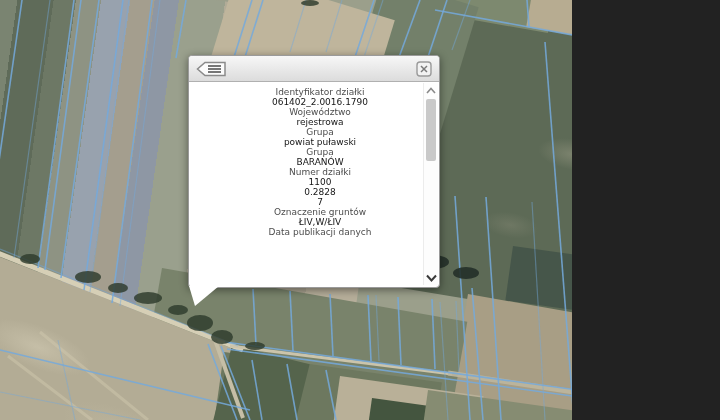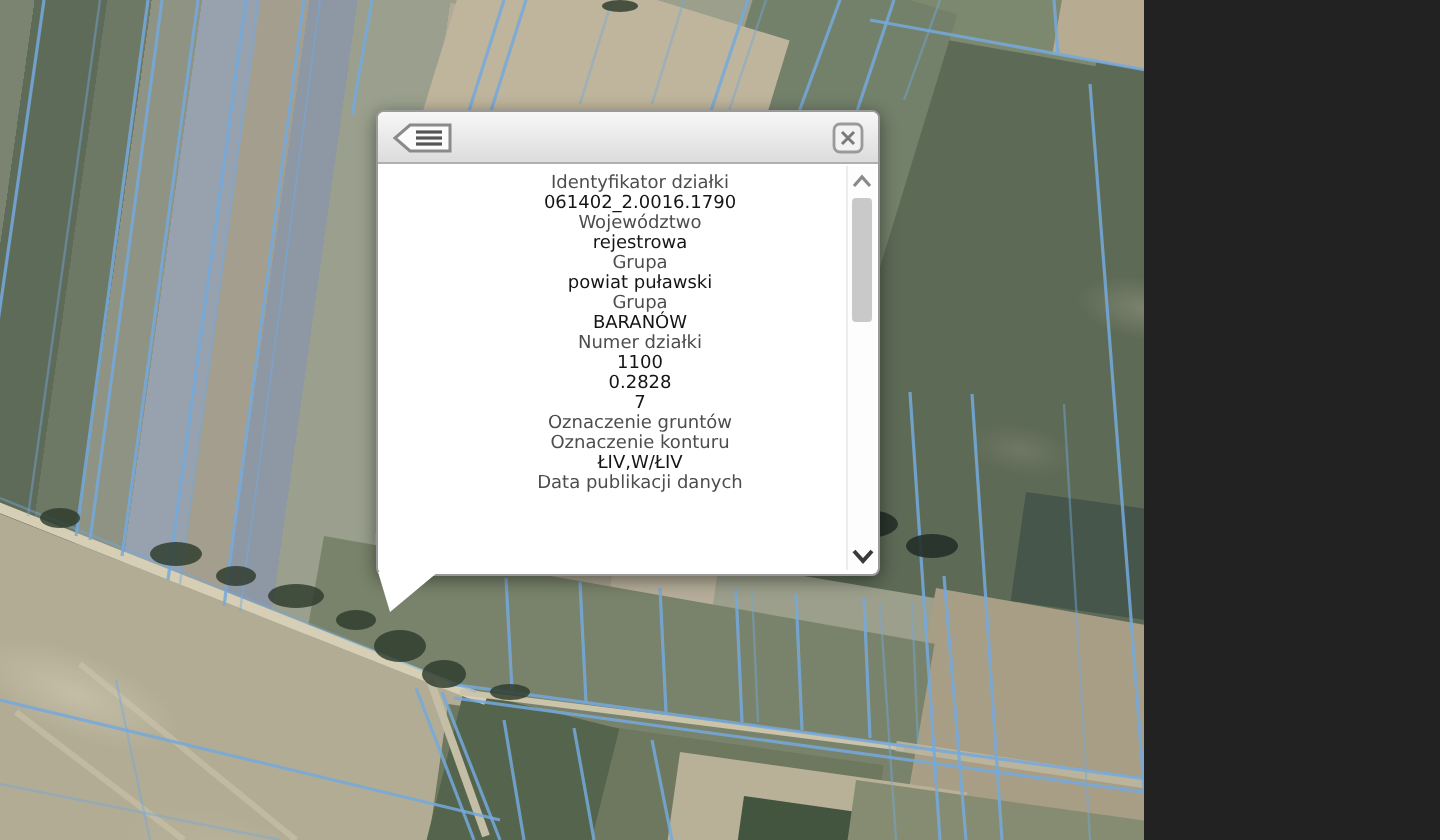--- a/index.html
+++ b/index.html
@@ -198,21 +198,20 @@
         <div class="val">0.2828</div>
       </div>
       <div>
         <div class="val">7</div>
       </div>
       <div>
         <div class="lbl">Oznaczenie gruntów</div>
         <div class="val"></div>
       </div>
       <div>
-        <div class="lbl">Oznaczenie konturu</div>
         <div class="val">ŁIV,W/ŁIV</div>
       </div>
       <div>
         <div class="lbl">Data publikacji danych</div>
         <div class="val"></div>
       </div>
     </div>
 
     <div id="sb">
       <div class="sb-arrow" id="sb-up">

